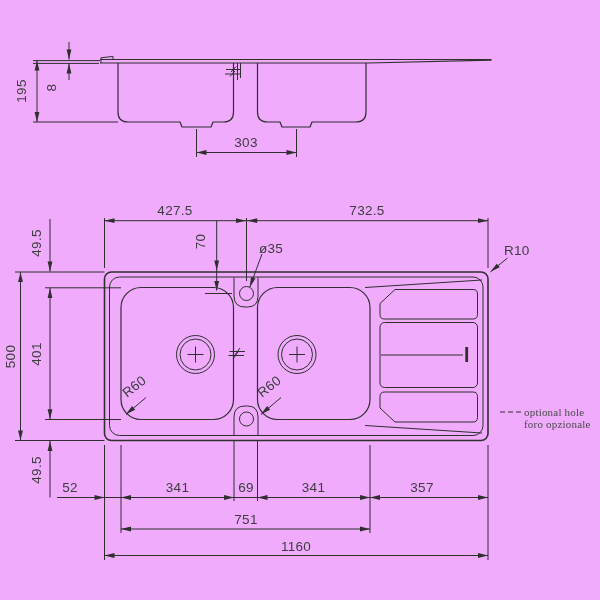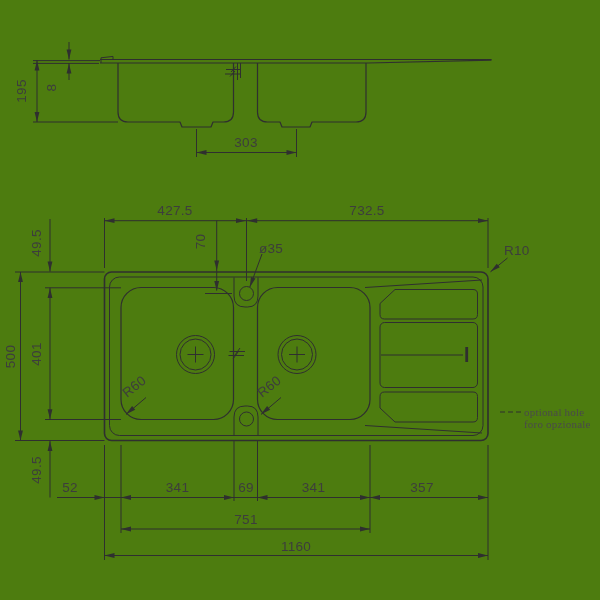--- a/index.html
+++ b/index.html
@@ -1,16 +1,16 @@
 <!DOCTYPE html>
 <html><head>
 <meta charset="utf-8">
 <style>
   html,body{margin:0;padding:0;background:#fff;}
-  .canvas{width:600px;height:600px;background:#4d7c0f;position:relative;overflow:hidden;}
+  .canvas{width:600px;height:600px;background:#f0abfc;position:relative;overflow:hidden;}
   svg{display:block;}
   .ln{fill:none;stroke:#2f2f2f;stroke-width:1;stroke-linecap:butt;stroke-linejoin:round;}
   .thk{stroke-width:1.6;}
   .md{stroke-width:1.2;}
   .ar{fill:#2f2f2f;stroke:none;}
   .dash{stroke-dasharray:5,3;}
   .txt{fill:#3d3d3d;font-family:"Liberation Sans",sans-serif;font-size:13.5px;letter-spacing:.3px;text-anchor:middle;}
   .small{font-size:11px;fill:#4a4a4a;text-anchor:start;letter-spacing:.2px;}
   .start{text-anchor:start;}
 </style>

